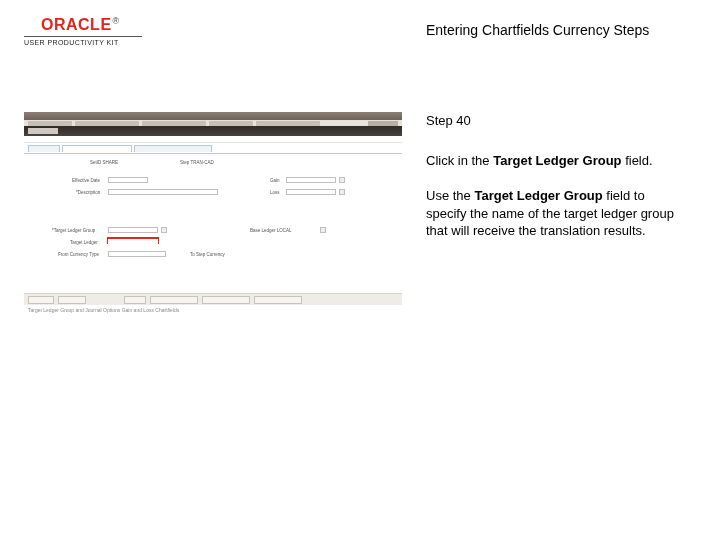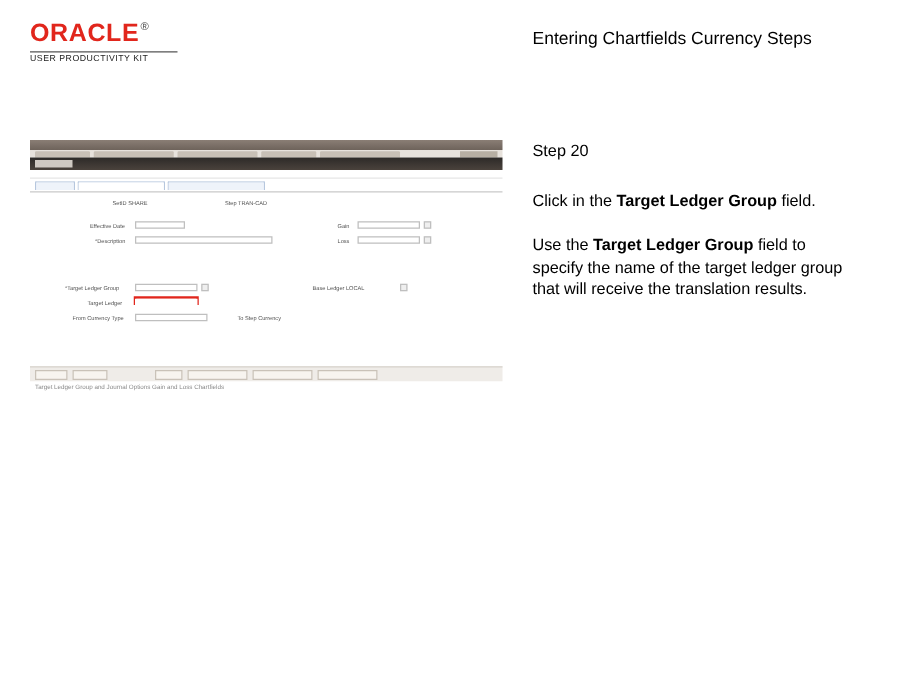--- a/index.html
+++ b/index.html
@@ -13,23 +13,24 @@
   }
   
   .logo-block {
     position: absolute;
     left: 24px;
     top: 16px;
   }
   .oracle-word {
     font-family: Arial, sans-serif;
     font-weight: 700;
-    font-size: 20px;
+    font-size: 16px;
     letter-spacing: 0.5px;
     color: #e1261c;
+    margin-left: 17px;
   }
   .oracle-reg {
     font-size: 9px;
     color: #444;
     vertical-align: top;
     margin-left: 1px;
   }
   .oracle-rule {
     width: 118px;
     height: 1px;
@@ -162,21 +163,21 @@
   <div>
     <span class="oracle-word">ORACLE</span><span class="oracle-reg">®</span>
   </div>
   <div class="oracle-rule"></div>
   <div class="upk-line">USER PRODUCTIVITY KIT</div>
 </div>
 
 <div class="page-title">Entering Chartfields Currency Steps</div>
 
 <div class="instr">
-  <p class="step-label">Step 20</p>
+  <p class="step-label">Step 40</p>
   <p>
     <span>Click in the </span><span class="bold">Target Ledger Group</span><span> field.</span>
   </p>
   <p>
     <span>Use the </span><span class="bold">Target Ledger Group</span><span> field to specify the name of the target ledger group that will receive the translation results.</span>
   </p>
 </div>
 
 <div class="shot">
   <div class="shot-topbar"></div>

